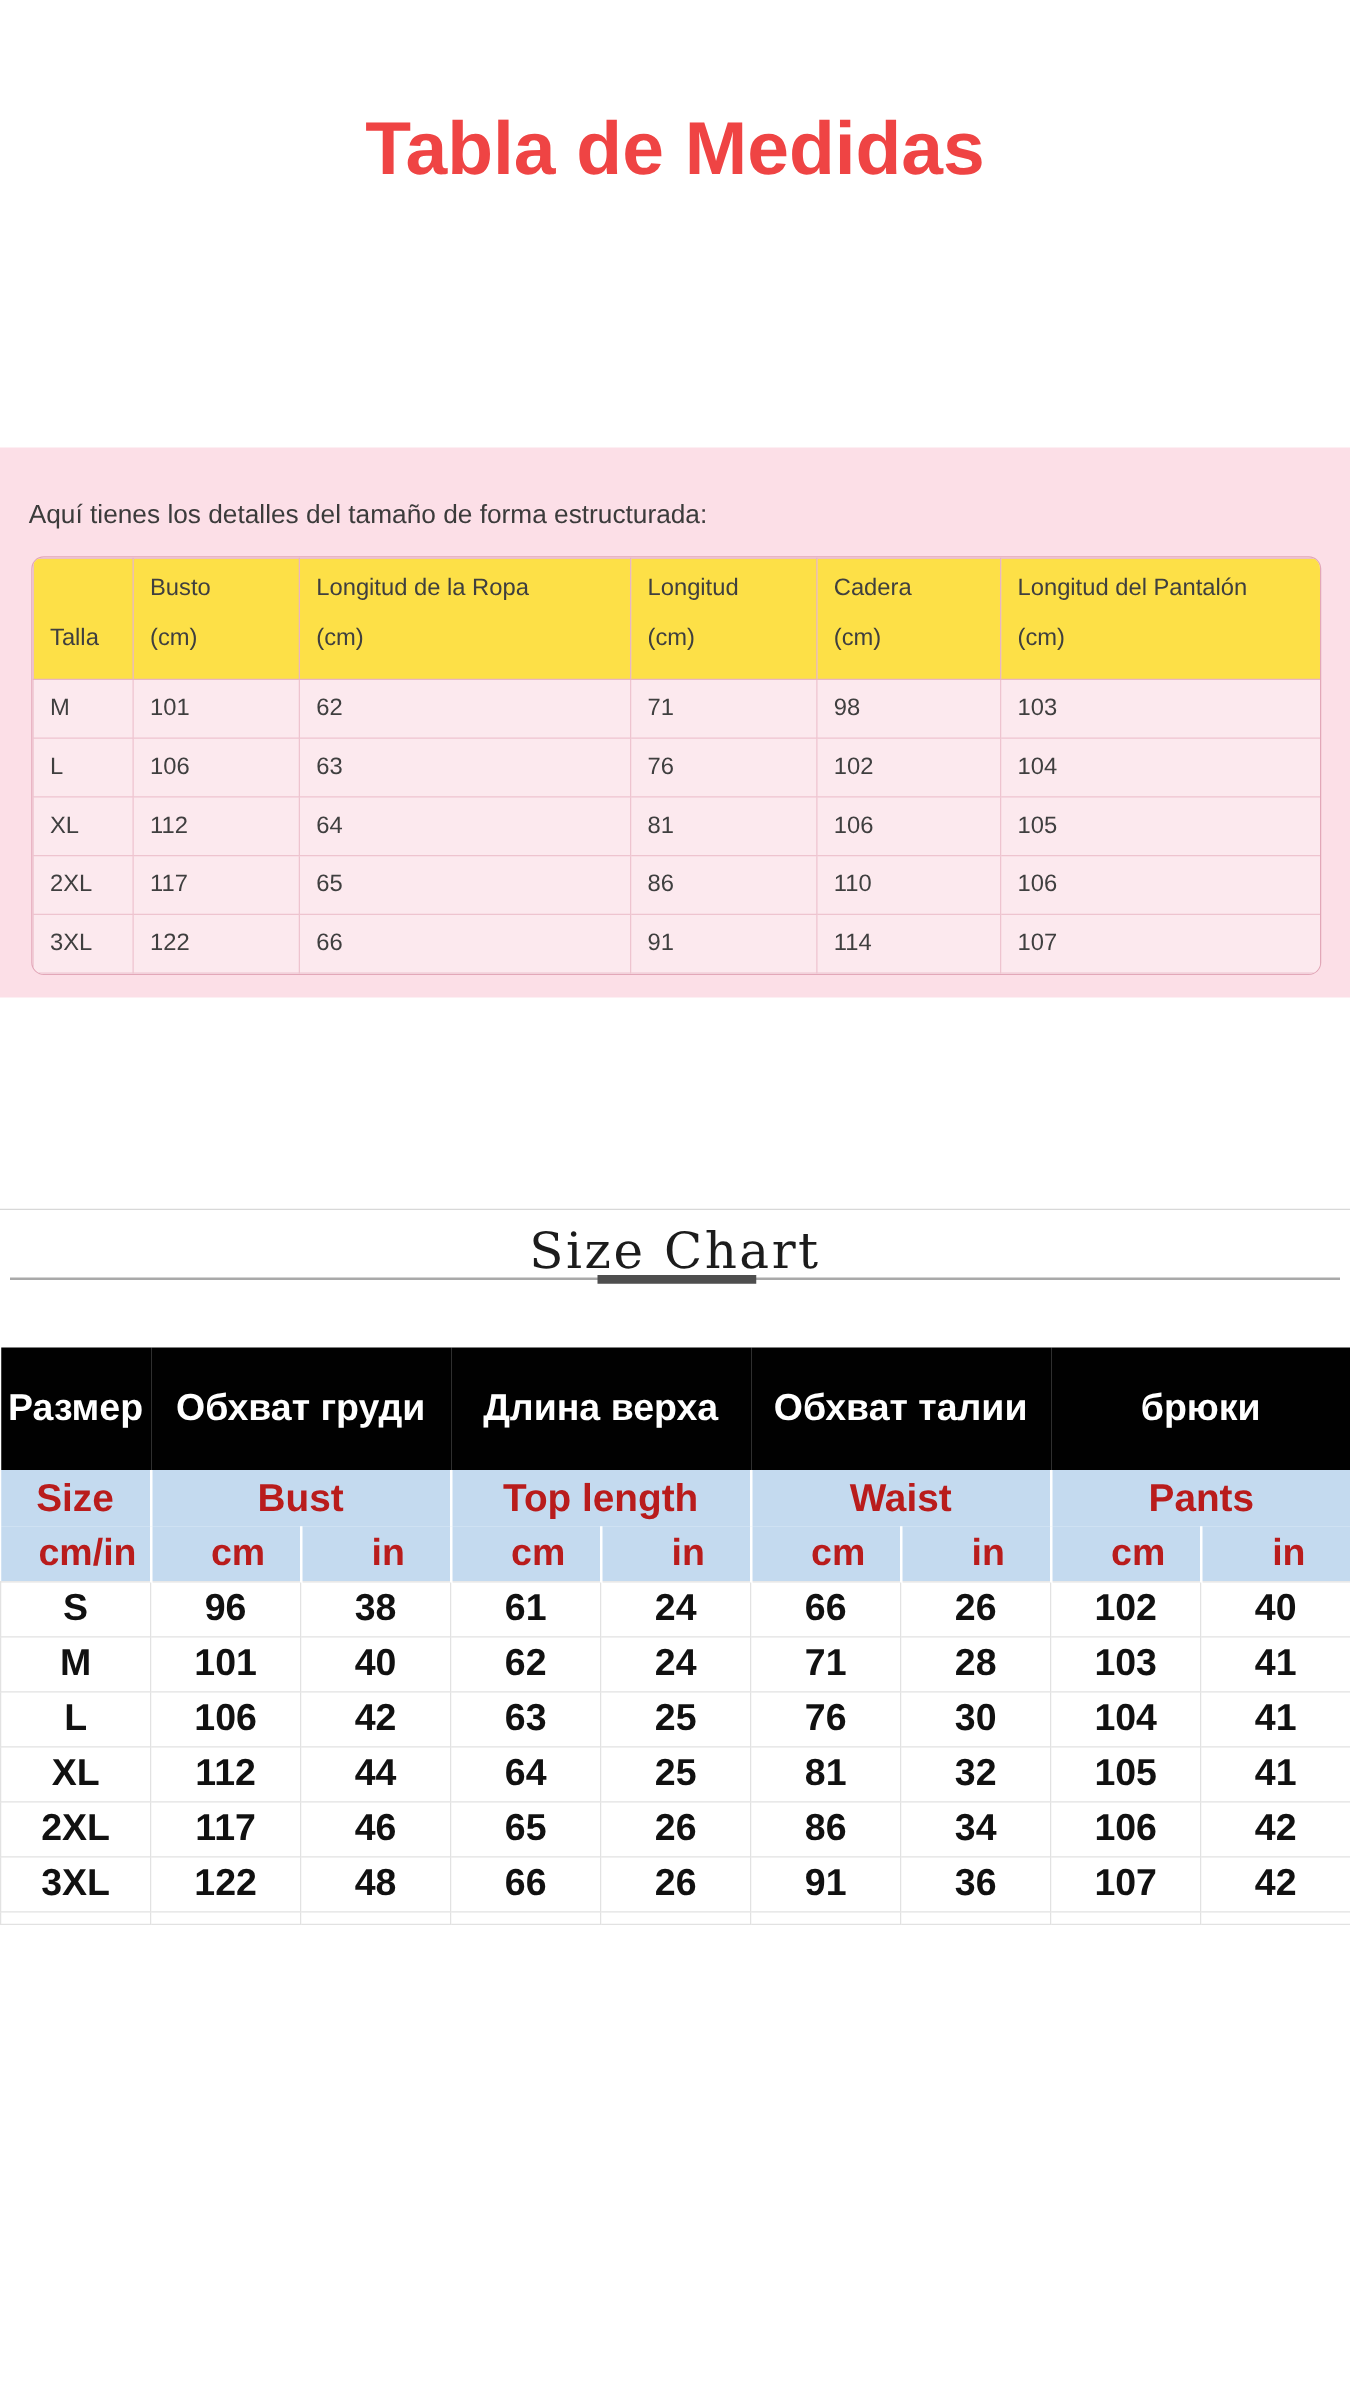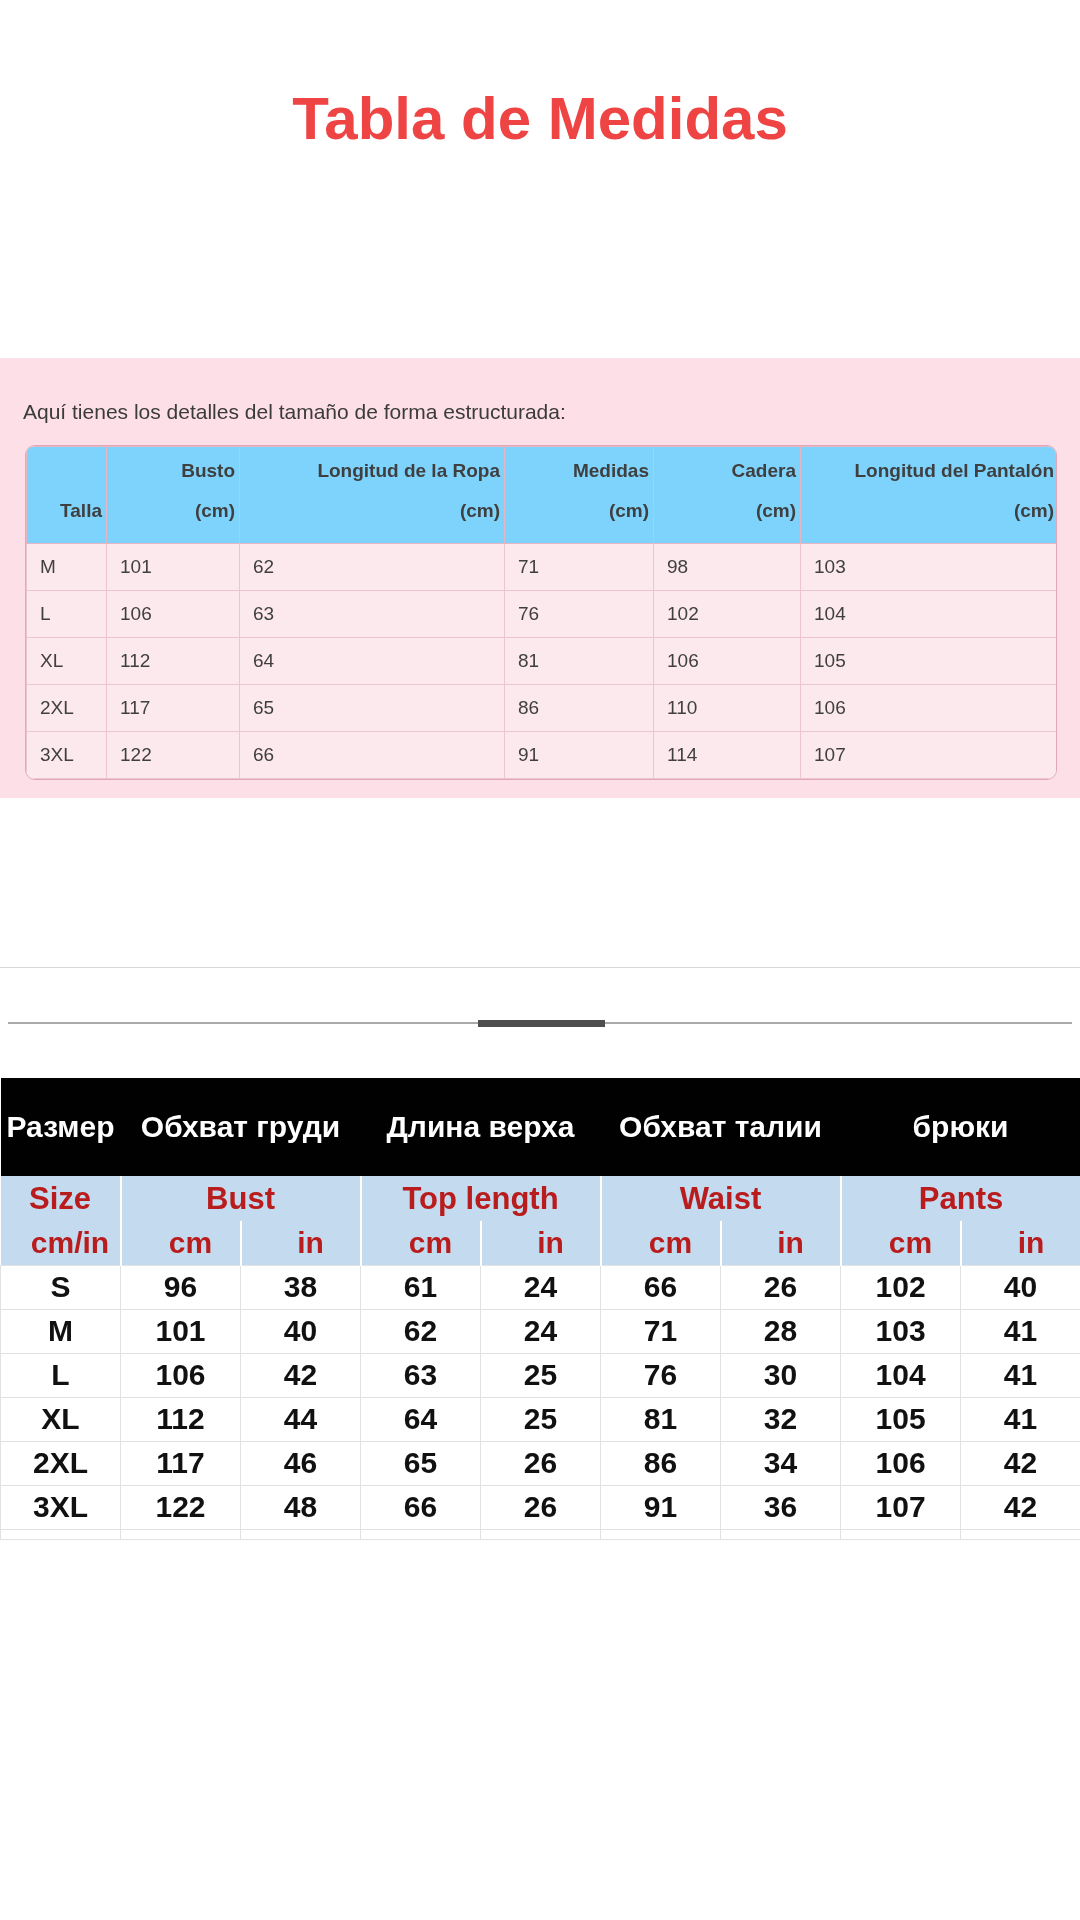--- a/index.html
+++ b/index.html
@@ -47,26 +47,26 @@
     border-radius: 10px;
     overflow: hidden;
     background: #fce9ee;
   }
   .pink-table {
     width: 100%;
     border-collapse: collapse;
     table-layout: fixed;
   }
   .pink-table th {
-    background: #7dd3fc;
+    background: #fde047;
     height: 84px;
     vertical-align: bottom;
-    text-align: right;
+    text-align: left;
     padding: 4px 4px 12px 13px;
-    font-weight: 700;
+    font-weight: 400;
     font-size: 19px;
     line-height: 40px;
     color: #3f3f3f;
     border: 1px solid #e8b5c3;
   }
   .pink-table th div { line-height: 40px; }
   .pink-table td {
     background: #fce9ee;
     height: 47px;
     padding: 0 4px 0 13px;
@@ -200,21 +200,21 @@
               </th>
               <th>
                 <div>Busto</div>
                 <div>(cm)</div>
               </th>
               <th>
                 <div>Longitud de la Ropa</div>
                 <div>(cm)</div>
               </th>
               <th>
-                <div>Medidas</div>
+                <div>Longitud</div>
                 <div>(cm)</div>
               </th>
               <th>
                 <div>Cadera</div>
                 <div>(cm)</div>
               </th>
               <th>
                 <div>Longitud del Pantalón</div>
                 <div>(cm)</div>
               </th>
@@ -264,20 +264,21 @@
           </tbody>
       </table>
     </div>
 
   </section>
 
   <section class="sc-panel">
     <div class="sc-head">
       <div class="sc-thin-line"></div>
       <div class="sc-thick-line"></div>
+      <h2 class="sc-title">Size Chart</h2>
     </div>
 
     <table class="sc-table">
       <colgroup>
         <col>
           <col>
           <col>
           <col>
           <col>
           <col>

